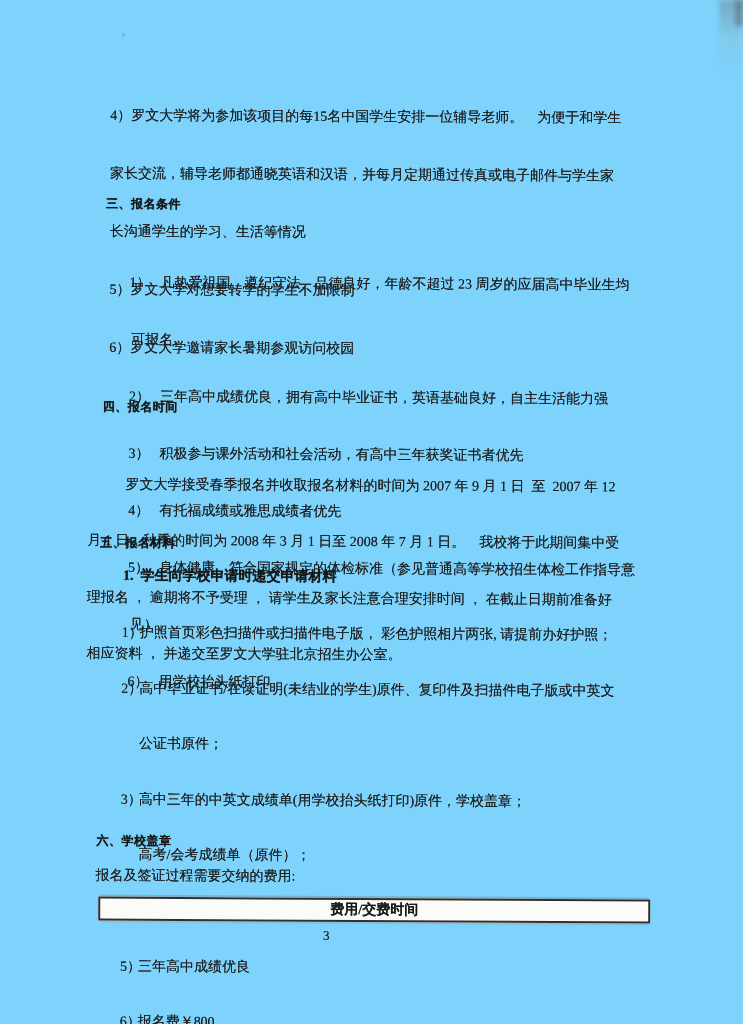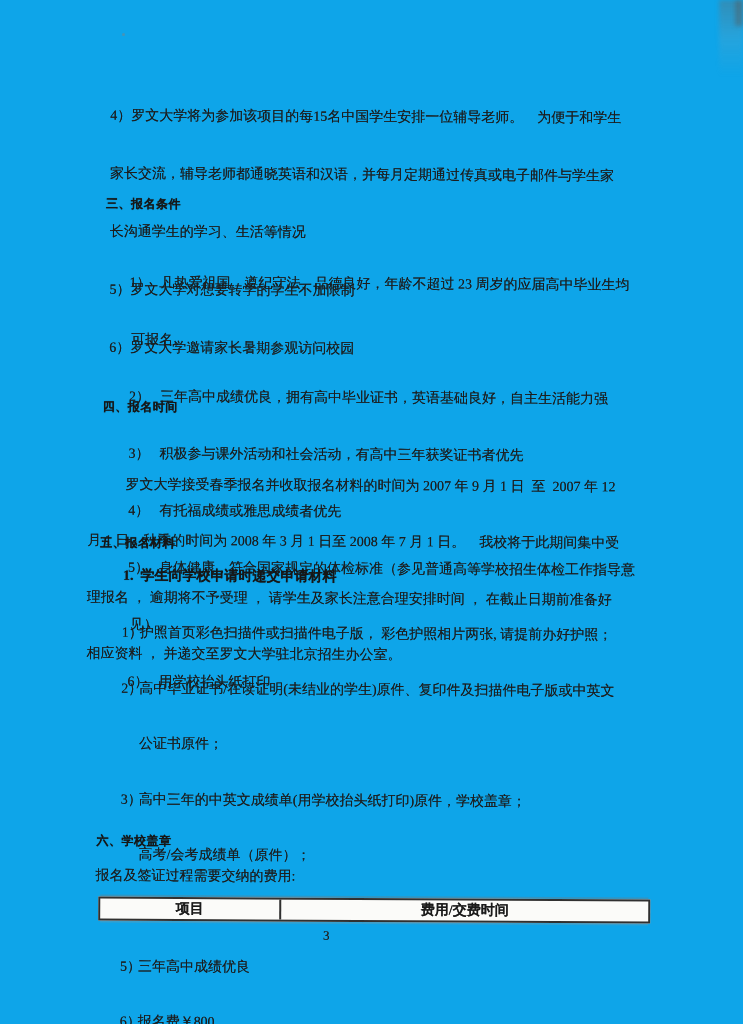--- a/index.html
+++ b/index.html
@@ -3,21 +3,21 @@
 <meta charset="utf-8">
 <style>
   * { box-sizing: border-box; margin: 0; padding: 0; }
   html, body { width: 743px; background: #ffffff; }
   body { font-family: "Liberation Serif", "DejaVu Serif", serif; }
 
   .page {
     position: relative;
     width: 743px;
     height: 1024px;
-    background: #0ea5e9;
+    background: #7dd3fc;
     overflow: hidden;
     color: #1c1c1c;
   }
 
   
   .smudge-tr {
     position: absolute; top: 0; right: 0; width: 24px; height: 80px;
     background: linear-gradient(180deg, rgba(105,105,105,.38), rgba(160,160,160,.16) 48%, rgba(200,200,200,0) 95%);
     filter: blur(2px);
   }
@@ -146,20 +146,19 @@
       
       
       
     </div>
 
     <div class="blk heading" style="left:101px; top:834px;">六、学校盖章</div>
 
     <div class="blk txtline" style="left:100px; top:866px;">报名及签证过程需要交纳的费用:</div>
 
     <div class="fees-table">
-      <div class="ft-cell ft-col1">项目</div>
       <div class="ft-cell ft-col2">费用/交费时间</div>
     </div>
 
     <div class="pageno">3</div>
 
   </div>
 </div>
 
 </body></html>

